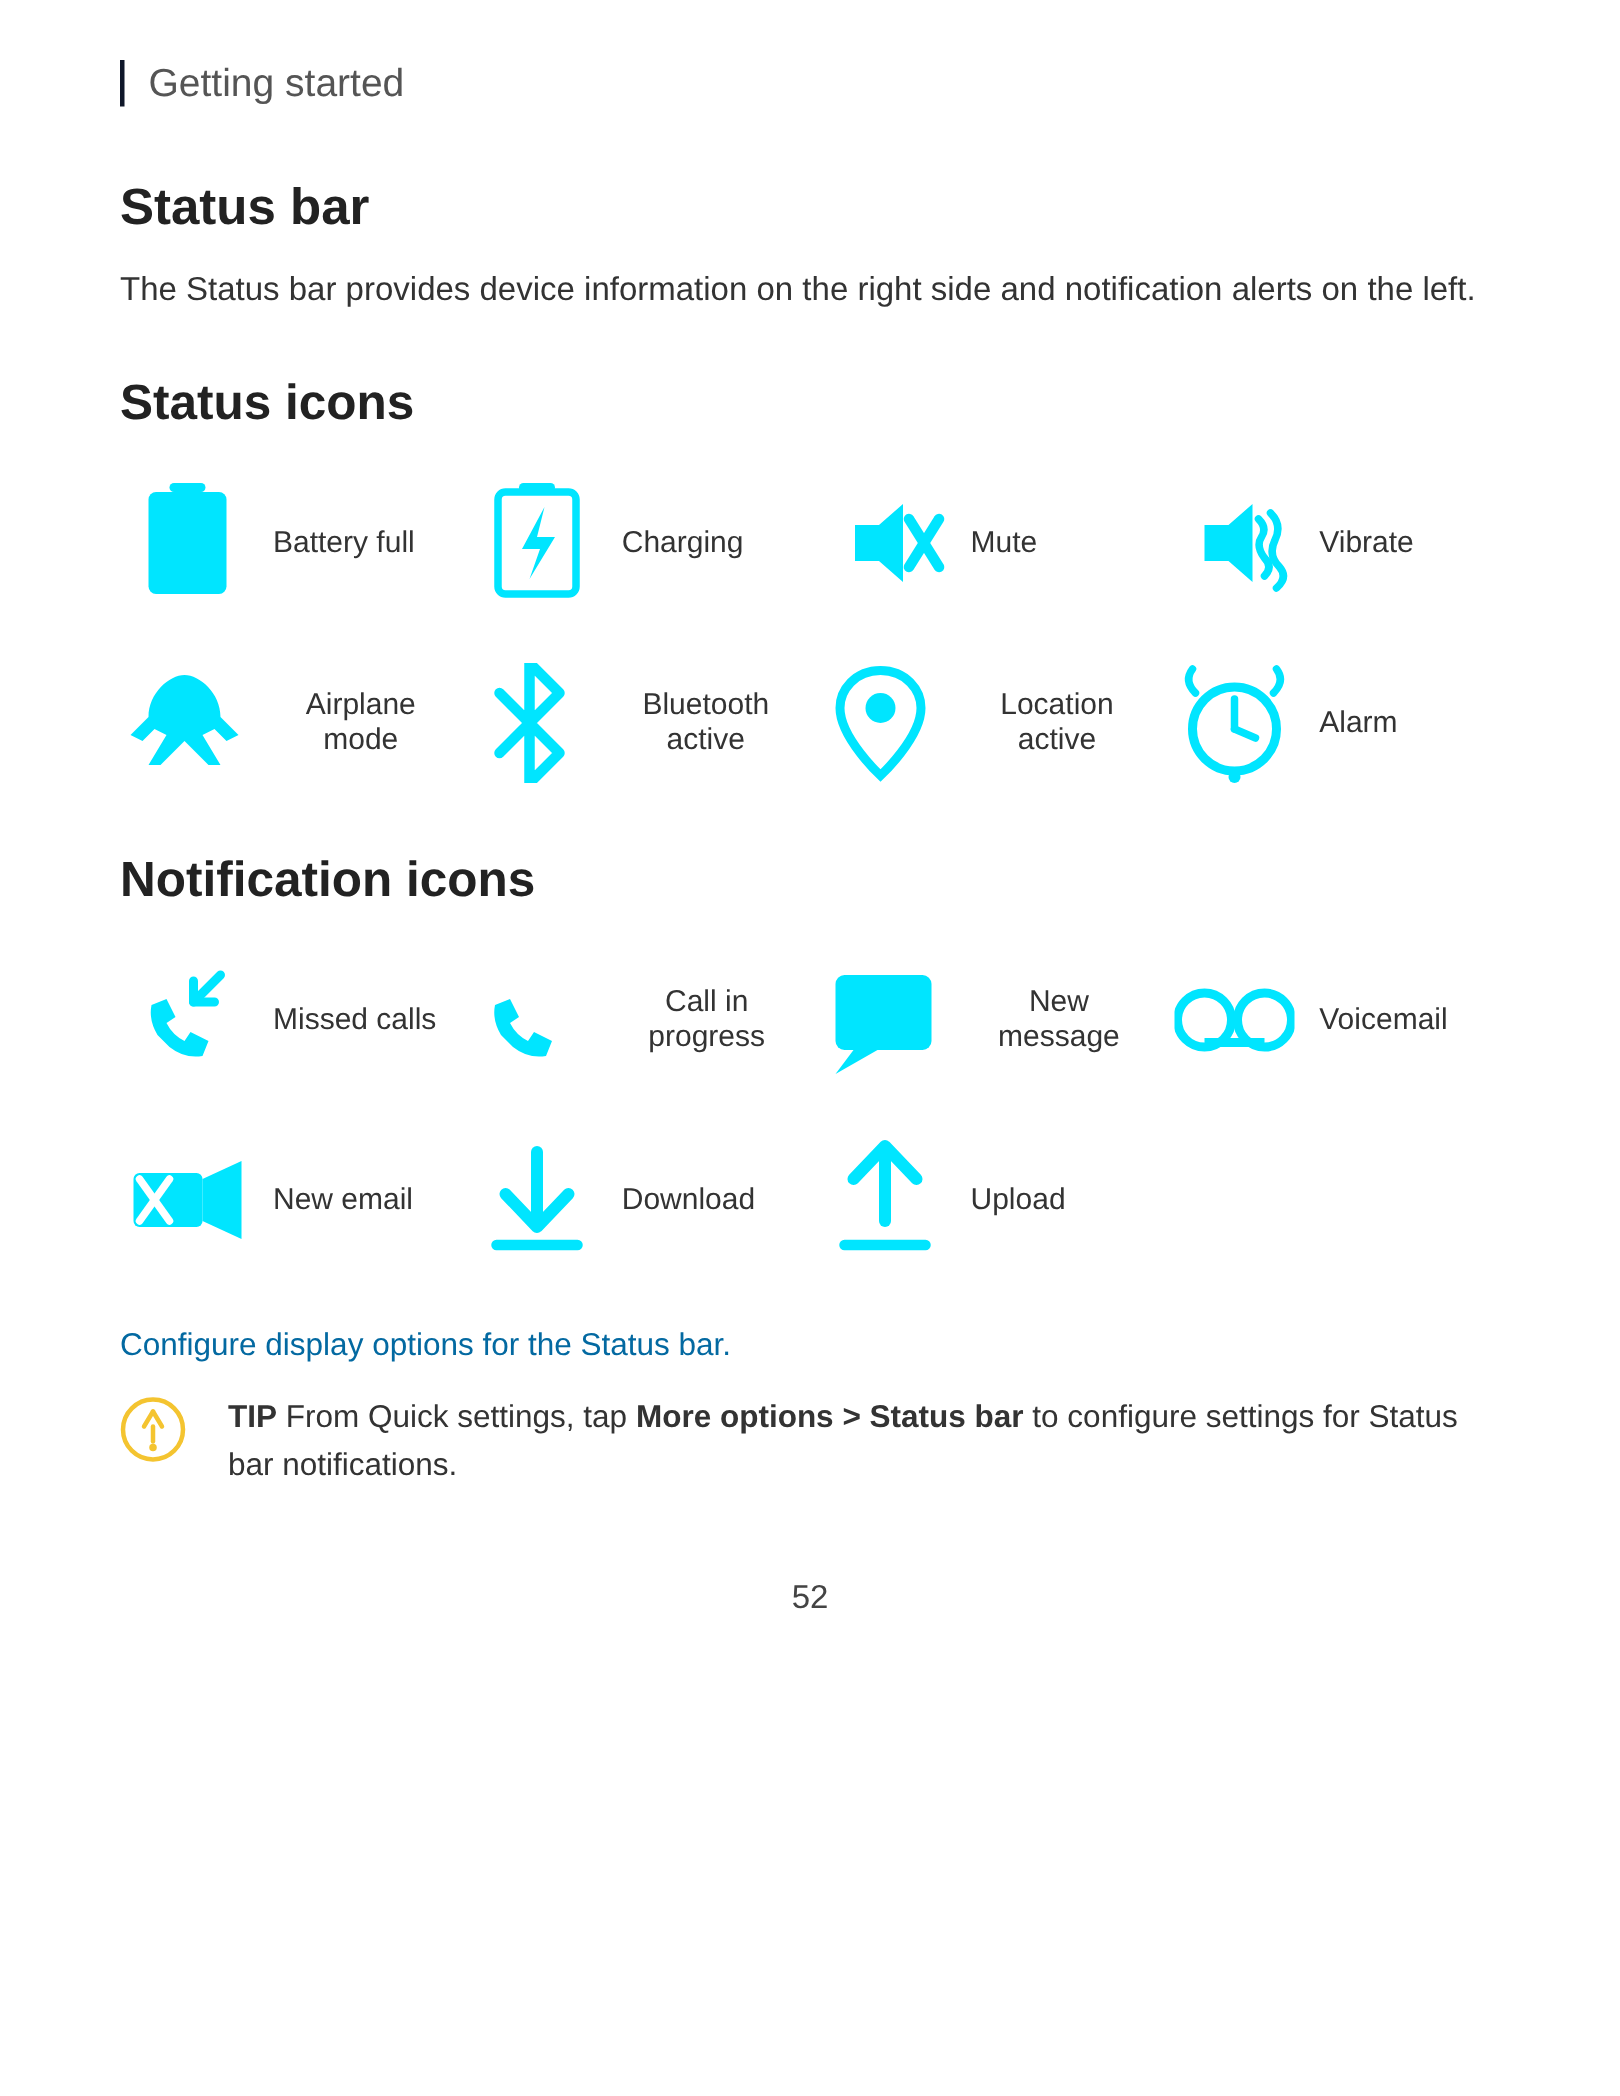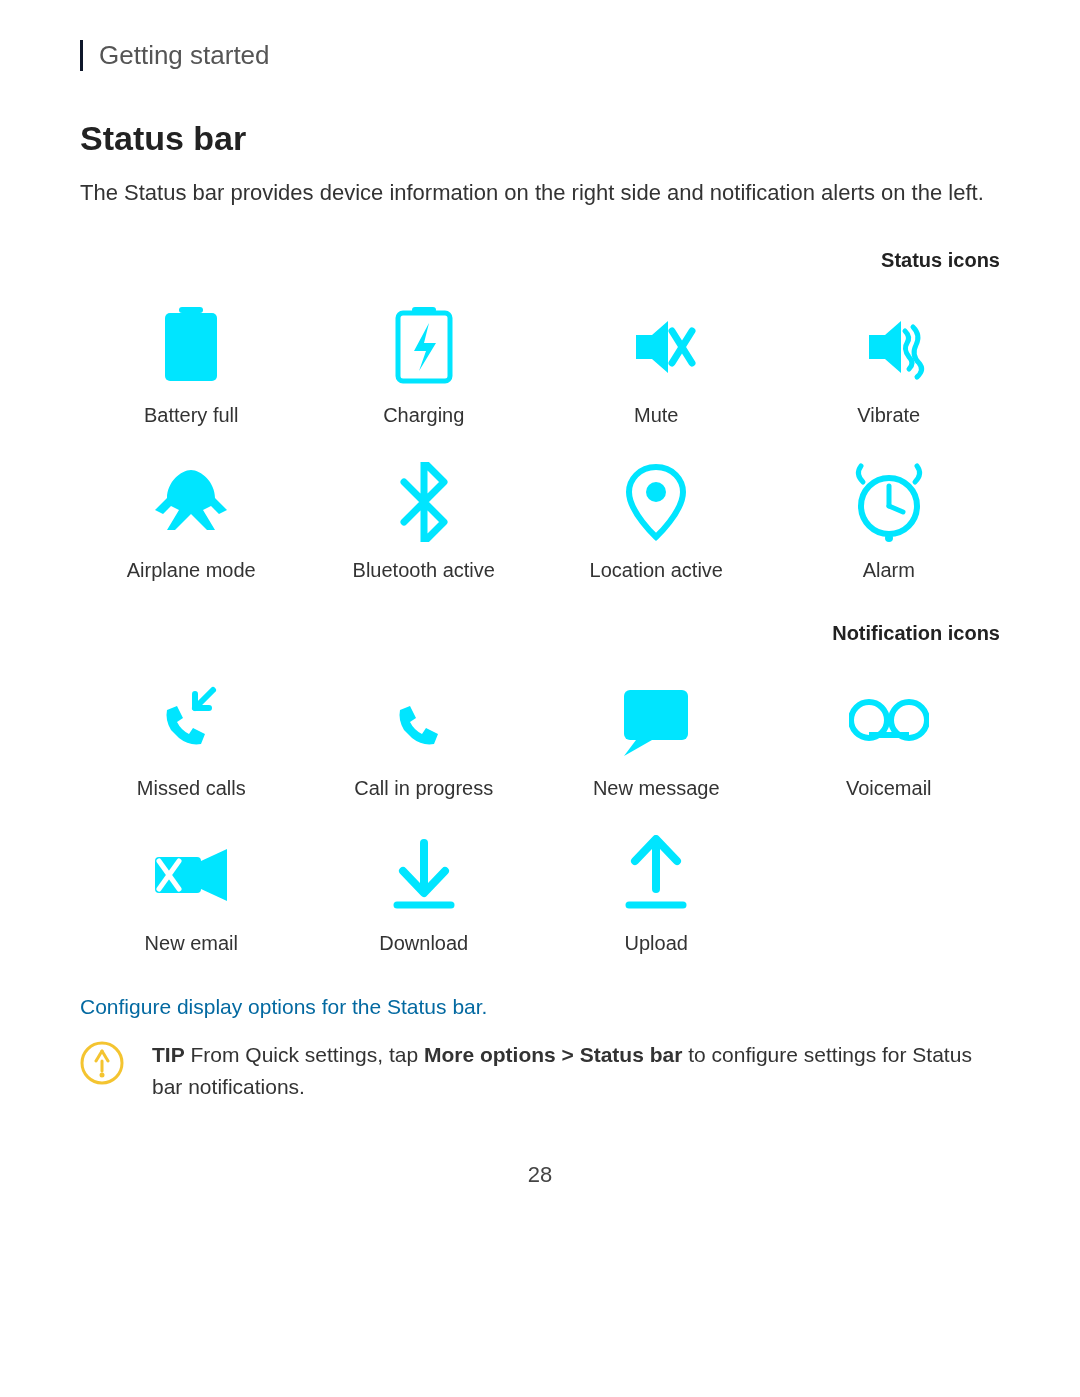--- a/index.html
+++ b/index.html
@@ -26,34 +26,33 @@
       font-weight: 700;
       margin-bottom: 18px;
     }
     .section-desc {
       font-size: 22px;
       color: #333;
       line-height: 1.5;
       margin-bottom: 40px;
     }
     .subsection-title {
-      font-size: 20px;
+      font-size: 33px;
       font-weight: 700;
       margin-bottom: 30px;
-      text-align: right;
     }
     .icons-grid {
       display: grid;
       grid-template-columns: repeat(4, 1fr);
       gap: 30px 10px;
       margin-bottom: 40px;
     }
     .icon-item {
       display: flex;
-      flex-direction: column;
+      flex-direction: row;
       align-items: center;
       gap: 12px;
     }
     .icon-svg {
       width: 90px;
       height: 90px;
       display: flex;
       align-items: center;
       justify-content: center;
     }
@@ -296,13 +295,13 @@
     <circle cx="22" cy="34" r="2.5" fill="#f4c430"></circle>
   </svg>
   <p class="tip-text">
     <strong>TIP</strong>
     <span> From Quick settings, tap </span>
     <strong>More options &gt; Status bar</strong>
     <span> to configure settings for Status bar notifications.</span>
   </p>
 </div>
 
-<div class="page-number">28</div>
+<div class="page-number">52</div>
 
 </body></html>

